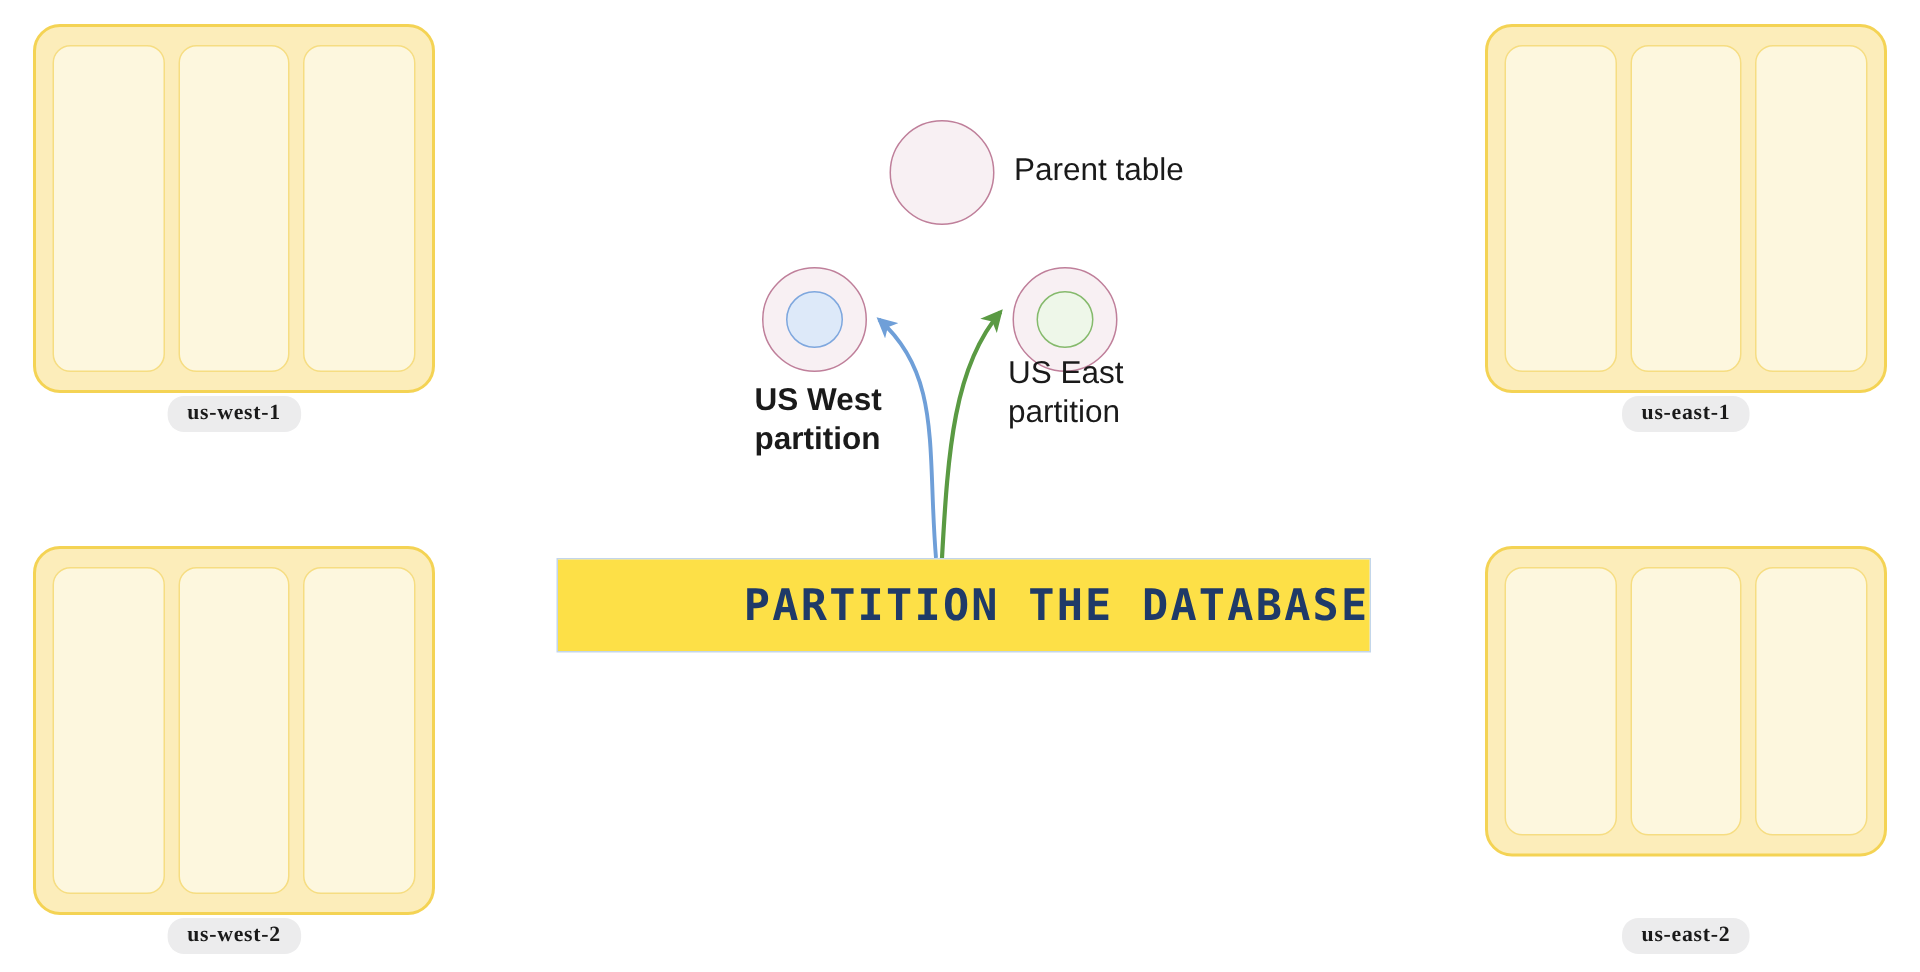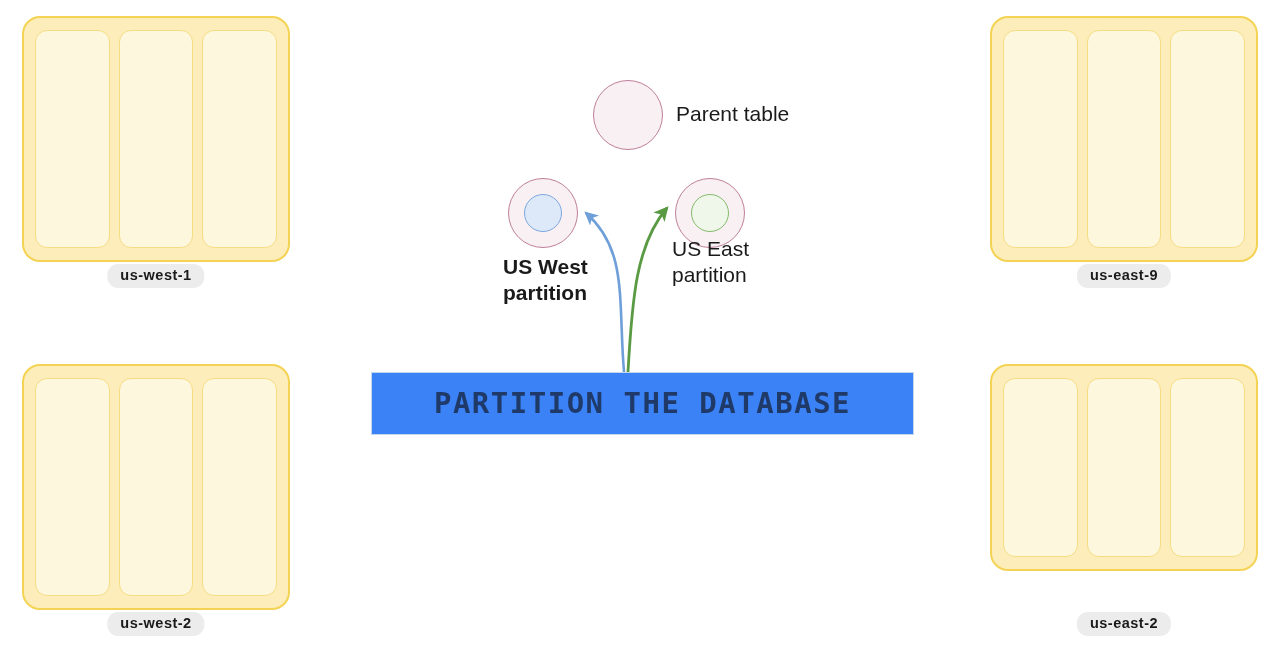--- a/index.html
+++ b/index.html
@@ -37,21 +37,21 @@
     background: #fdf7de;
     border: 1.5px solid #f6dd82;
     border-radius: 12px;
   }
   .region-label {
     position: absolute;
     left: 50%;
     transform: translateX(-50%);
     background: #ececed;
     color: #1a1a1a;
-    font-family: Liberation Sans, sans-serif;
+    font-family: Liberation Serif, serif;
     font-size: 14.5px;
     font-weight: 700;
     letter-spacing: 0.5px;
     padding: 3px 13px 4px;
     border-radius: 11px;
     white-space: nowrap;
     line-height: 1.2;
   }
 
   #region-us-west-1 { left: 22px;   top: 16px;  width: 268px; height: 246px; }
@@ -123,23 +123,23 @@
     box-sizing: border-box;
     border: 1.5px solid #c3d6ea;
     background: #ffffff;
   }
   #callout-title {
     font-family: "DejaVu Sans Mono", "Liberation Mono", monospace;
     font-weight: 700;
     font-size: 29px;
     letter-spacing: 1.5px;
     color: #1f3a68;
-    text-align: center;
+    text-align: right;
     padding: 13px 0 14px;
-    background: #3b82f6;
+    background: #fde047;
     white-space: pre;
   }
   #callout-body {
     background: #ebebeb;
     color: #1a1a1a;
     font-size: 20.5px;
     line-height: 32px;
     text-align: center;
     padding: 17px 30px 22px;
     white-space: pre-line;
@@ -161,21 +161,21 @@
     <div class="region-rack"></div>
     <div class="region-rack"></div>
     <div class="region-rack"></div>
     <div class="region-label">us-west-2</div>
   </div>
 
   <div class="region" id="region-us-east-1">
     <div class="region-rack"></div>
     <div class="region-rack"></div>
     <div class="region-rack"></div>
-    <div class="region-label">us-east-9</div>
+    <div class="region-label">us-east-1</div>
   </div>
 
   <div class="region" id="region-us-east-2">
     <div class="region-rack"></div>
     <div class="region-rack"></div>
     <div class="region-rack"></div>
     <div class="region-label">us-east-2</div>
   </div>
 
   <svg id="arrow-layer" viewBox="0 0 1280 648">

